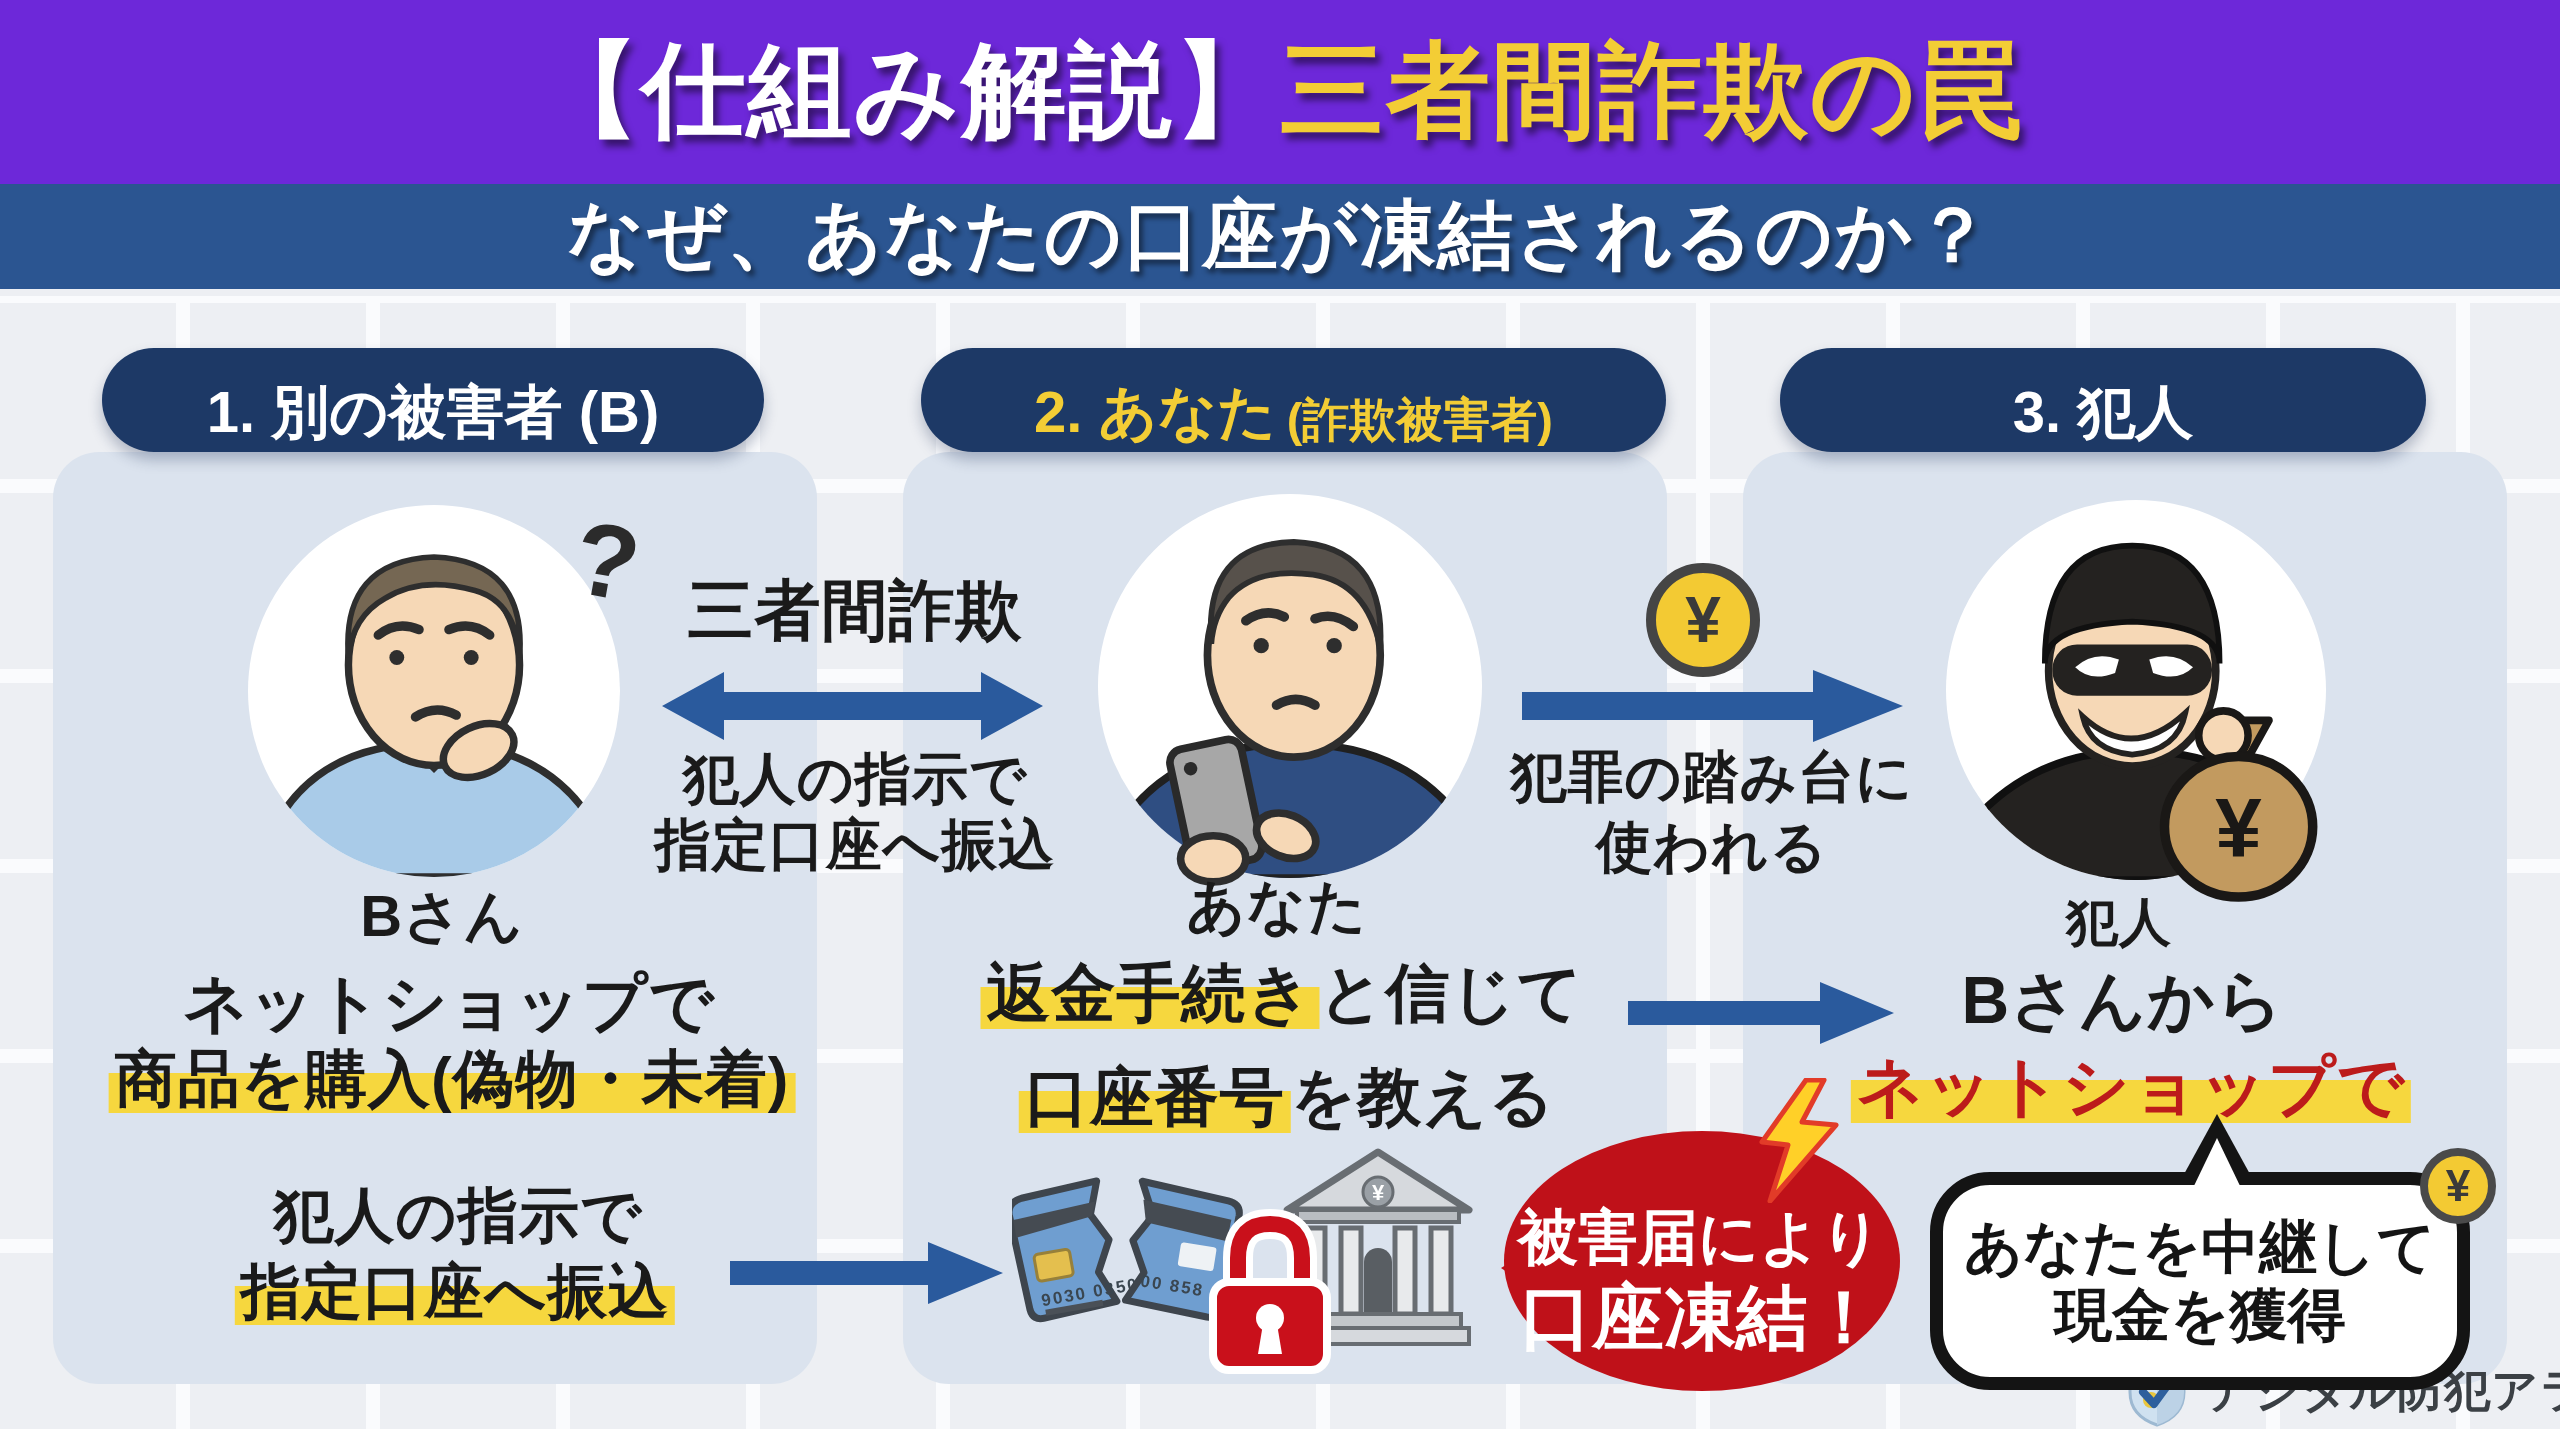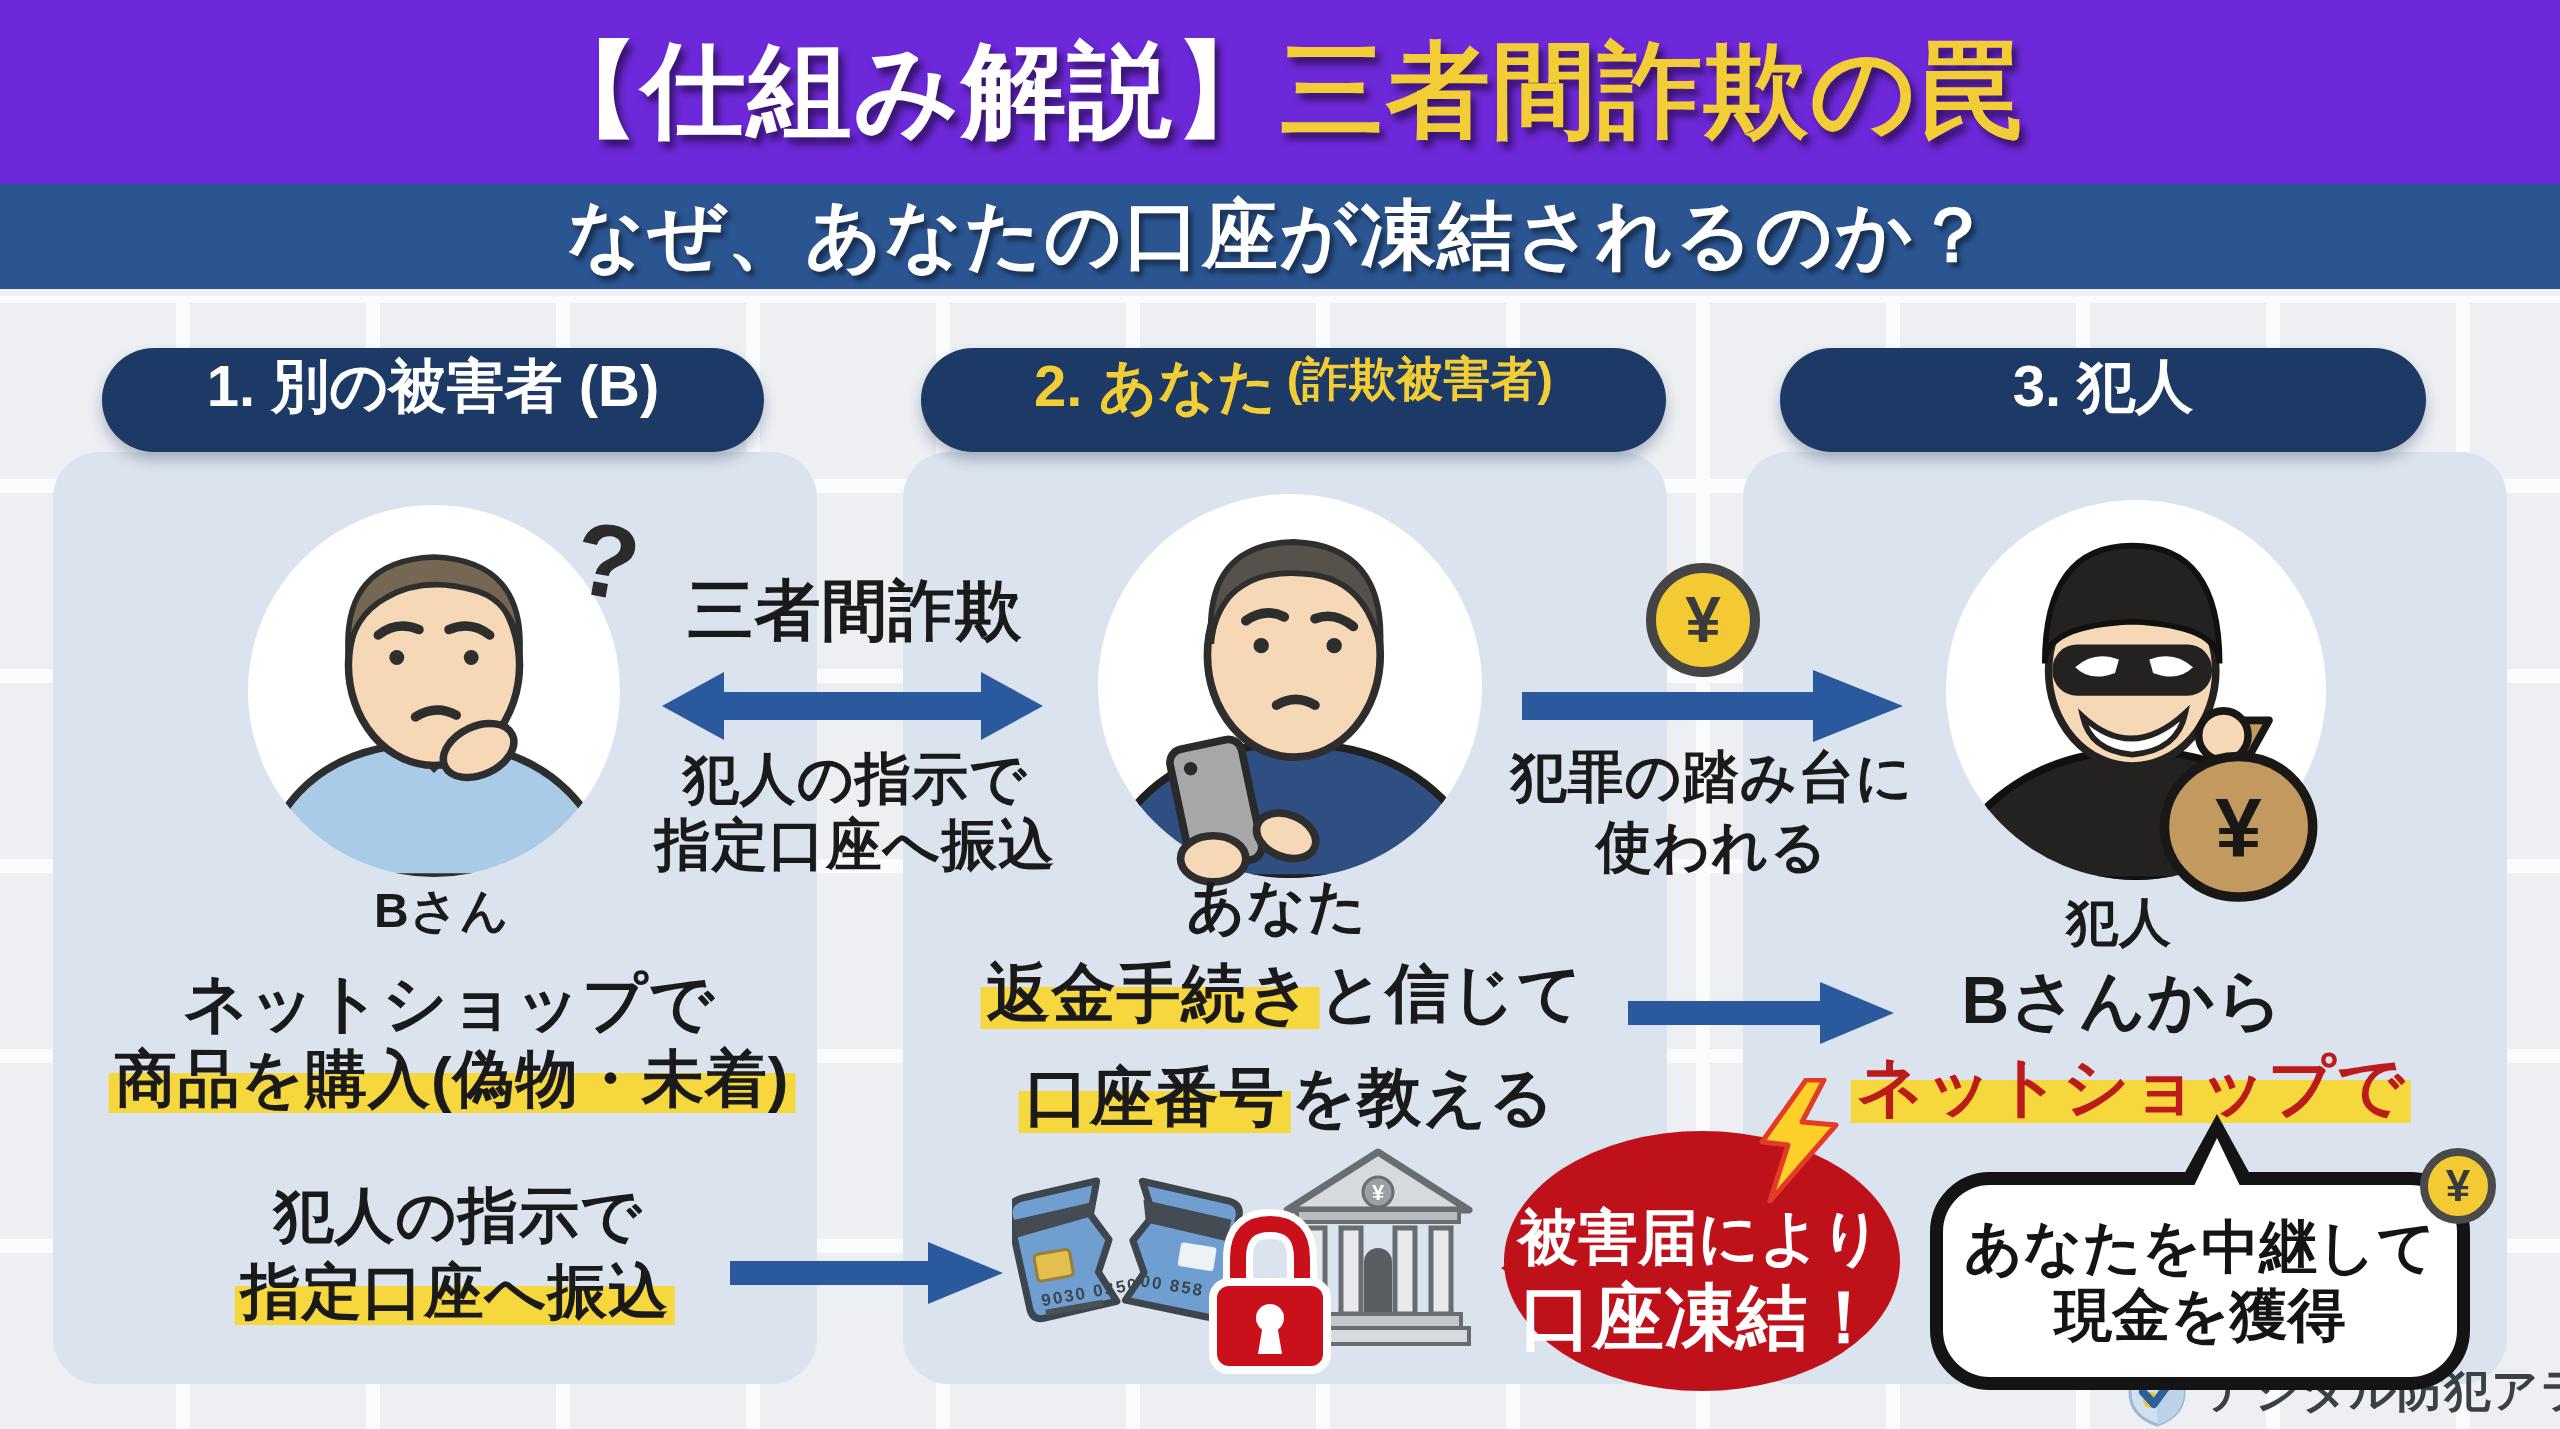--- a/index.html
+++ b/index.html
@@ -19,40 +19,40 @@
 
   
   #main{position:absolute;left:0;top:296px;width:2560px;height:1133px;background-color:#edeff3;
         background-image:
           repeating-linear-gradient(90deg,transparent 0 176px,#fafbfd 176px 190px),
           repeating-linear-gradient(0deg,transparent 0 176px,#fafbfd 176px 190px);}
   .panel{position:absolute;top:156px;width:764px;height:932px;background:#dbe3ee;border-radius:46px;}
   #panel1{left:53px;} #panel2{left:903px;} #panel3{left:1743px;}
 
   .pill{position:absolute;top:52px;height:104px;background:#1d3966;border-radius:58px;
-        display:flex;align-items:flex-start;justify-content:center;font-weight:900;color:#fff;
+        display:flex;align-items:flex-end;justify-content:center;font-weight:900;color:#fff;
         box-shadow:0 8px 14px rgba(20,40,80,.28);white-space:nowrap;z-index:2;}
   #pill1{left:102px;width:662px;font-size:58px;}
   #pill2{left:921px;width:745px;font-size:58px;color:#f3cd35;}
   #pill2 .sub{font-size:47px;margin-left:10px;}
   #pill3{left:1780px;width:646px;font-size:58px;}
 
   .avatar{position:absolute;}
   .avatar svg{overflow:visible;display:block;}
   #av1{left:248px;top:209px;width:372px;height:372px;}
   #av2{left:1098px;top:198px;width:384px;height:384px;}
   #av3{left:1946px;top:204px;width:380px;height:380px;}
   #qmark{position:absolute;left:575px;top:206px;font-size:104px;font-weight:900;color:#2b2b2b;
          transform:rotate(10deg);}
 
   .t{position:absolute;font-weight:900;color:#1a1a1a;white-space:nowrap;transform:translateX(-50%);
      letter-spacing:1px;line-height:1.12;}
   .hl{background:linear-gradient(to bottom,rgba(0,0,0,0) 42%,#f6d73e 42%);padding:0 6px;}
 
-  #lbl1{left:442px;top:588px;font-size:48px;}
+  #lbl1{left:442px;top:588px;font-size:58px;}
   #lbl2{left:1277px;top:578px;font-size:58px;}
   #lbl3{left:2119px;top:597px;font-size:52px;}
 
   #t-b1{left:449px;top:672px;font-size:64px;}
   #t-b2{left:452px;top:748px;font-size:62px;}
   #t-b3{left:458px;top:886px;font-size:60px;}
   #t-b4{left:455px;top:962px;font-size:60px;}
   #t-y1{left:1282px;top:662px;font-size:64px;}
   #t-y2{left:1287px;top:750px;font-size:64px;margin-top:16px;}
   #t-c1{left:2123px;top:668px;font-size:66px;}

